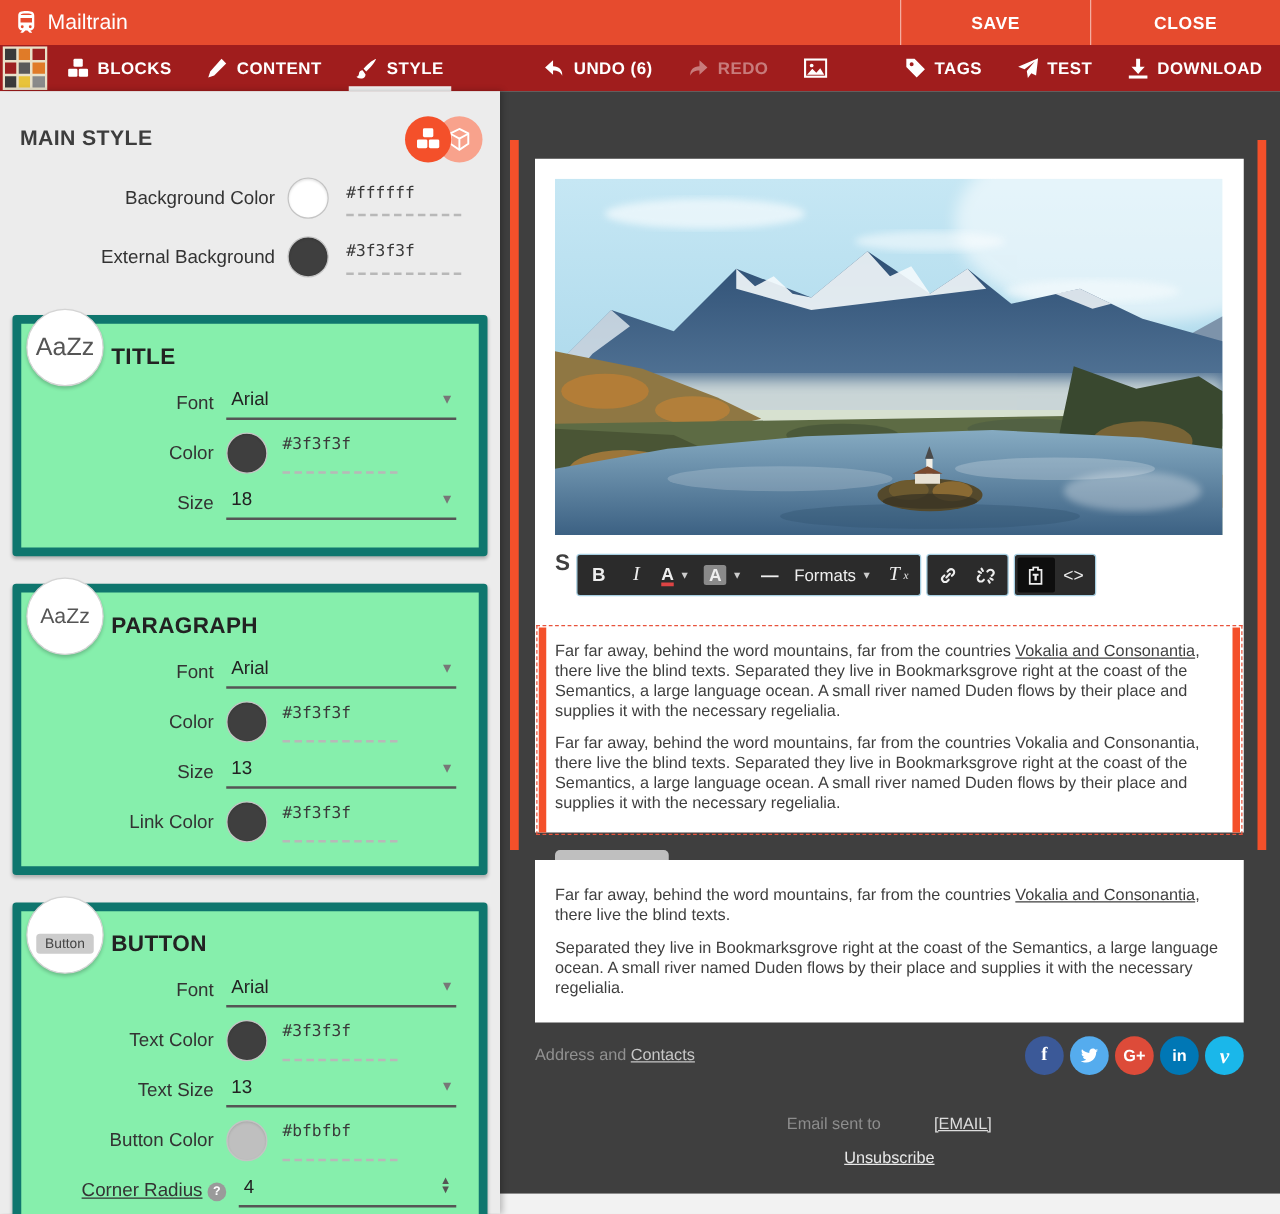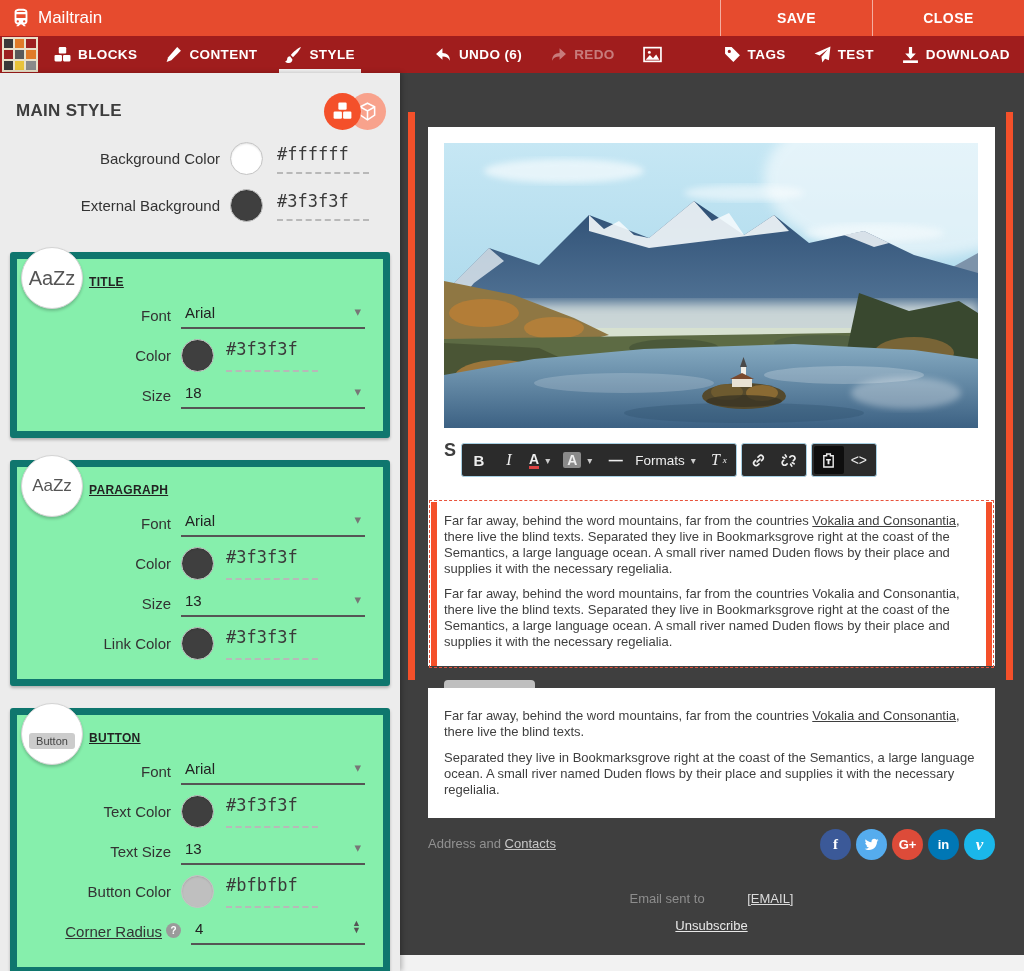--- a/index.html
+++ b/index.html
@@ -32,42 +32,42 @@
     justify-content:center; cursor:pointer; }
   .toggle-blocks { background:#f4502a; z-index:2; }
   .toggle-cube { background:#f8a28c; margin-left:-12px; z-index:1; }
   .toggle-circle svg { width:19px; height:19px; }
 
   .field-row { display:flex; align-items:center; margin:8px 16px 14px; }
   .field-label { width:214px; text-align:right; font-size:15px; color:#333; padding-right:10px; }
   .swatch { width:33px; height:33px; border-radius:50%; border:1px solid #c4c4c4;
     box-shadow:inset 0 1px 2px rgba(0,0,0,.12); cursor:pointer; flex:none; }
   .hex-wrap { margin-left:14px; border-bottom:2px dashed #b8b8b8; padding:0 4px 8px 0; min-width:92px; }
-  .hex-val { font-family:"DejaVu Sans Mono", monospace; font-size:17px; color:#3a3a3a; }
+  .hex-val { font-family:"DejaVu Sans Mono", monospace; font-size:13px; color:#3a3a3a; }
 
   .card { position:relative; background:#86efac; border:7px solid #0f766e; border-radius:3px;
     margin:22px 10px 0; padding:14px 18px 16px 64px; box-shadow:0 2px 3px rgba(0,0,0,.25); }
   .card-badge { position:absolute; left:4px; top:-12px; width:62px; height:62px; background:#fff;
     border:1px solid #d4d4d4; border-radius:50%; box-shadow:0 2px 3px rgba(0,0,0,.2);
     display:flex; align-items:center; justify-content:center; font-size:20px; color:#555; }
   .badge-pill { background:#ccc; color:#444; font-size:11px; padding:2px 7px; border-radius:3px; margin-top:14px; }
-  .card-title { font-size:12px; font-weight:bold; color:#222; margin:2px 0 6px 8px; letter-spacing:.3px;text-decoration:underline; }
+  .card-title { font-size:18px; font-weight:bold; color:#222; margin:2px 0 6px 8px; letter-spacing:.3px; }
   .crow { display:flex; align-items:center; min-height:40px; }
   .crow-label { width:100px; text-align:right; padding-right:10px; font-size:15px; color:#333; flex:none; }
   .crow-label.link-underline { text-decoration:underline; }
   .ctl { flex:1; display:flex; position:relative; }
   .ctl-select { border-bottom:2px solid #555; padding:2px 2px 6px 4px; }
   .ctl-select .val { font-size:15px; color:#222; flex:1; }
   .caret { color:#777; font-size:13px; padding-right:2px; }
   .ctl-color .hex-wrap { margin-left:12px; }
   .spin { display:flex; flex-direction:column; line-height:7px; font-size:9px; color:#555; padding-right:2px; }
   .help-badge { width:15px; height:15px; border-radius:50%; background:#9a9a9a; color:#fff;
     font-size:10px; font-weight:bold; display:inline-flex; align-items:center; justify-content:center;
     margin-left:4px; flex:none; }
-  .crow-label-wrap { width:110px; display:flex; align-items:flex-start; justify-content:flex-end; padding-right:10px; flex:none; }
+  .crow-label-wrap { width:110px; display:flex; align-items:flex-end; justify-content:flex-end; padding-right:10px; flex:none; }
 
   
   .preview { position:absolute; left:400px; top:73px; width:624px; height:882px; background:#3f3f3f; }
   .sel-bar { position:absolute; width:7px; background:#f4502a; top:39px; height:568px; }
   .sel-bar.left { left:8px; } .sel-bar.right { right:11px; }
   .mail-card { position:absolute; left:28px; top:54px; width:567px; background:#fff; }
   .hero { display:block; margin:16px 16px 0; width:534px; height:285px; }
   .preview-heading { font-size:18px; font-weight:bold; color:#3f3f3f; margin:12px 0 0 16px; height:24px; }
 
   .tmce { position:absolute; left:33px; top:316px; height:34px; display:flex; gap:4px; z-index:5; }

